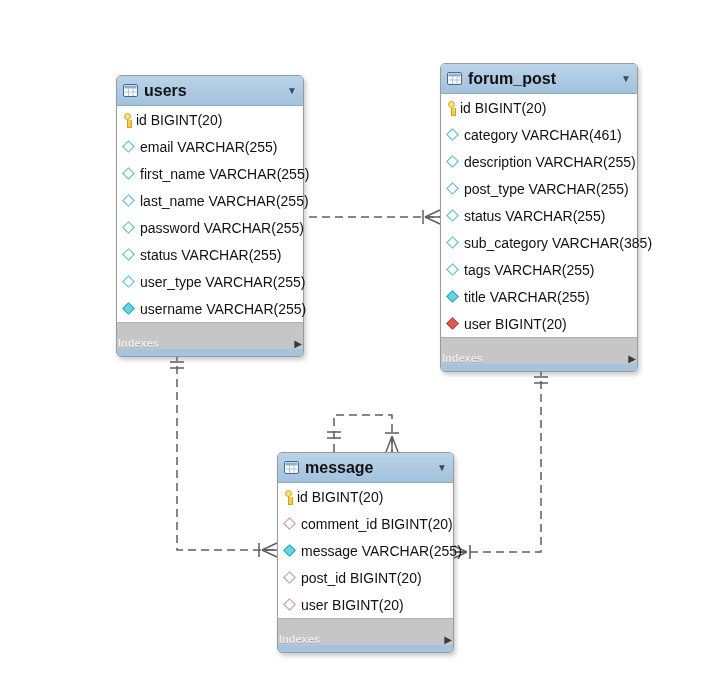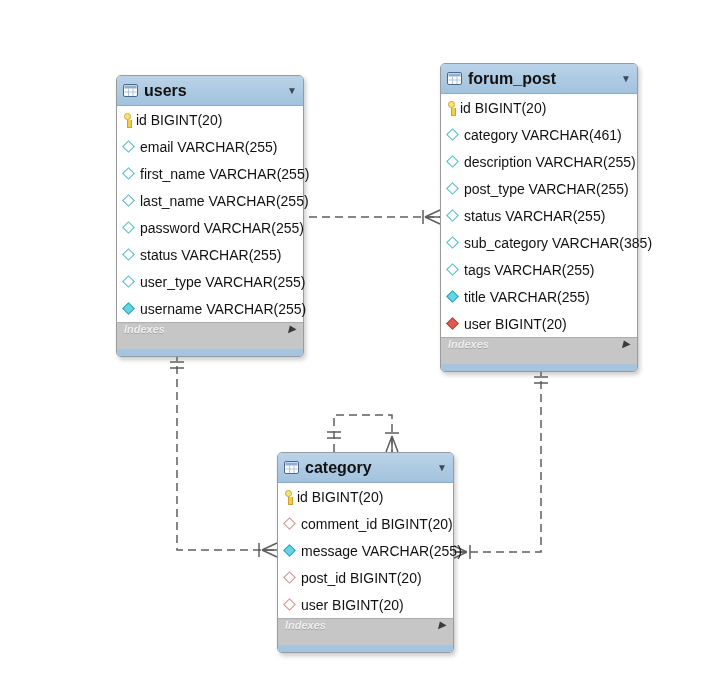--- a/index.html
+++ b/index.html
@@ -34,22 +34,22 @@
   .key::after{
     content:"";position:absolute;top:8px;left:3.5px;width:3px;height:7px;
     background:#f2cf44;border:1px solid #cfa32b;border-top:none;
   }
   .diamond{width:7px;height:7px;transform:rotate(45deg);margin:0 7px 0 2px;}
   .diamond-hollow-cyan{border:1px solid #49b9c9;background:#ffffff;}
   .diamond-filled-cyan{border:1px solid #2ba4b8;background:#63d5e3;}
   .diamond-hollow-red{border:1px solid #cf8d86;background:#ffffff;}
   .diamond-filled-red{border:1px solid #b5453e;background:#dd5a51;}
   .tbl-footer{
-    height:26px;display:flex;align-items:flex-start;padding:0 7px;
-    background:#c6c6c6;border-top:1px solid #adadad;font-style:italic;
+    height:26px;display:flex;align-items:flex-end;padding:0 1px;
+    background:#c6c6c6;border-top:1px solid #adadad;
   }
   .footer-label{font-size:11px;font-weight:bold;color:#eeeeee;flex:1 1 auto;
     text-shadow:0 1px 0 rgba(120,120,120,0.4);}
   .expand-arrow{font-size:10px;color:#3a3a3a;}
   .tbl-bottom-strip{height:7px;background:#a5c4df;border-radius:0 0 4px 4px;}
 </style>
 </head>
 <body>
 
 <div class="canvas">
@@ -193,21 +193,21 @@
     <div class="tbl-header">
       <span class="tbl-icon">
         <svg width="15" height="13" viewBox="0 0 15 13">
           <rect x="0.5" y="0.5" width="14" height="12" rx="1.5" fill="#fdfdfd" stroke="#49678f"></rect>
           <rect x="1.5" y="1.5" width="12" height="3" fill="#8cb0d4"></rect>
           <line x1="5.5" y1="4.5" x2="5.5" y2="12" stroke="#aec4da"></line>
           <line x1="10" y1="4.5" x2="10" y2="12" stroke="#aec4da"></line>
           <line x1="1.5" y1="8" x2="13.5" y2="8" stroke="#aec4da"></line>
         </svg>
       </span>
-      <span class="tbl-title">category</span>
+      <span class="tbl-title">message</span>
       <span class="collapse-arrow">▼</span>
     </div>
     <div class="tbl-rows">
         <div class="field-row">
           <span class="fld-icon key"></span>
           <span class="fld-label">id BIGINT(20)</span>
         </div>
         <div class="field-row">
           <span class="fld-icon diamond diamond-hollow-red"></span>
           <span class="fld-label">comment_id BIGINT(20)</span>

